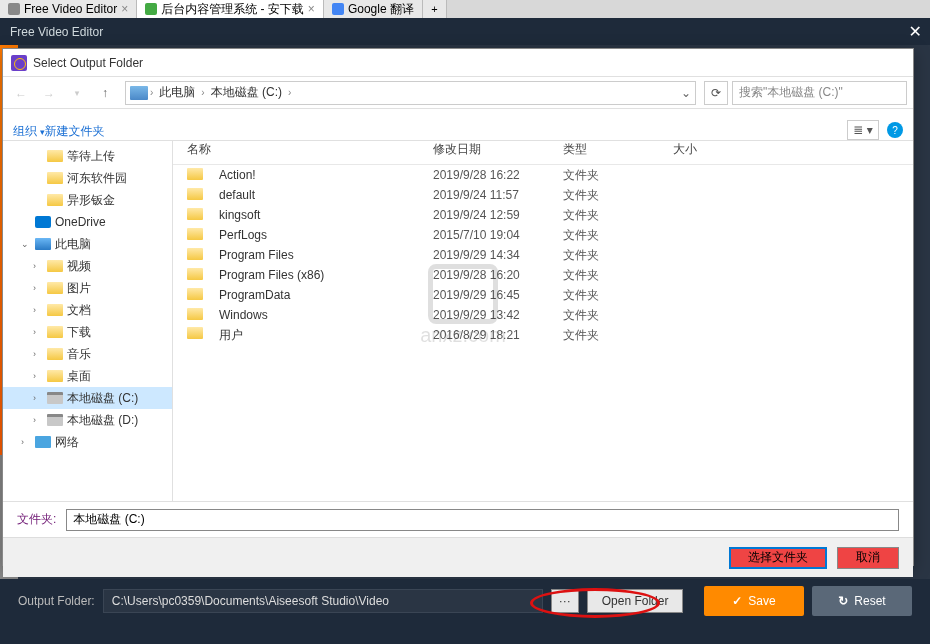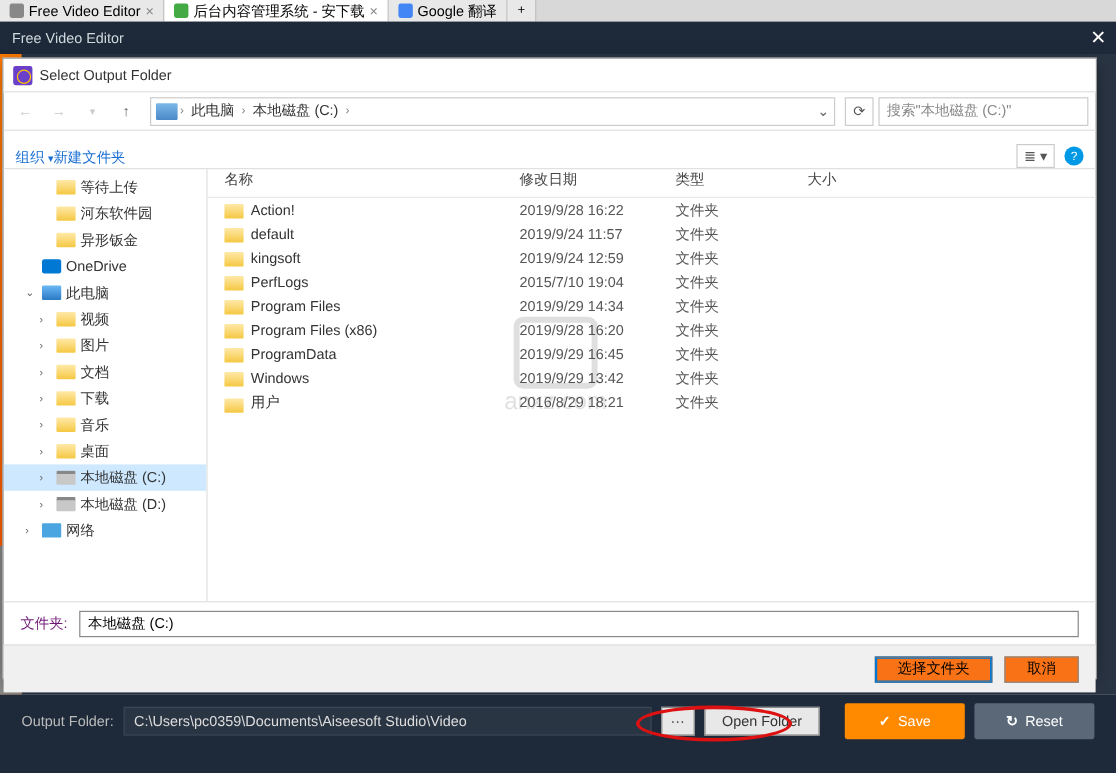--- a/index.html
+++ b/index.html
@@ -48,31 +48,31 @@
 .pc-ic{width:16px;height:12px;background:linear-gradient(#6ab7f5,#2a7ac5);border-radius:1px}
 .drive-ic{width:16px;height:12px;background:#c8c8c8;border-radius:1px;border-top:3px solid #888}
 .net-ic{width:16px;height:12px;background:#4aa5e0;border-radius:1px}
 .filelist{flex:1;overflow:auto}
 .fl-header{height:24px;display:flex;align-items:flex-start;border-bottom:1px solid #e8e8e8;color:#444}
 .fl-col-name{width:260px;padding-left:14px}
 .fl-col-date{width:130px}
 .fl-col-type{width:110px}
 .fl-col-size{width:80px}
 .fl-row{height:20px;display:flex;align-items:center;color:#333;cursor:pointer}
-.fl-name{width:260px;padding-left:14px;display:flex;align-items:flex-end;gap:6px}
+.fl-name{width:260px;padding-left:14px;display:flex;align-items:flex-start;gap:16px}
 .fl-date{width:130px;color:#555}
 .fl-type{width:110px;color:#555}
 .watermark{position:absolute;left:350px;top:215px;width:220px;height:100px;opacity:.12;pointer-events:none;display:flex;flex-direction:column;align-items:center;color:#000}
 .watermark .bag{width:70px;height:60px;border:5px solid #000;border-radius:8px;position:relative}
 .watermark .txt{font-size:20px;font-weight:normal}
 .filename-row{height:36px;display:flex;align-items:center;padding:0 14px;gap:10px;border-top:1px solid #e0e0e0}
 .filename-lbl{color:#701a75}
 .filename-input{flex:1;height:22px;border:1px solid #888;padding:0 6px}
 .button-row{height:40px;display:flex;align-items:center;justify-content:flex-end;padding:0 14px;gap:10px;background:#f0f0f0;border-top:1px solid #ddd}
-.dlg-btn{height:22px;padding:0 18px;border:1px solid #888;background:#f97316;cursor:pointer;display:flex;align-items:center}
+.dlg-btn{height:22px;padding:0 18px;border:1px solid #888;background:#ef4444;cursor:pointer;display:flex;align-items:center}
 .dlg-btn.primary{border:1px solid #0078d4;box-shadow:inset 0 0 0 1px #0078d4}
 .bottom-bar{position:absolute;left:0;right:0;bottom:0;height:65px;background:#1e2a3a;display:flex;align-items:center;padding:0 18px 22px;gap:8px;color:#cfd8dc}
 .output-lbl{color:#bbb}
 .output-path{width:440px;height:24px;background:#2a3544;border:1px solid #3a4554;color:#ddd;padding:0 8px;display:flex;align-items:center}
 .dots-btn{width:28px;height:24px;background:#e8e8e8;border:1px solid #888;display:flex;align-items:center;justify-content:center;color:#333;cursor:pointer}
 .openfolder-btn{height:24px;padding:0 14px;background:#e8e8e8;border:1px solid #888;color:#333;cursor:pointer;display:flex;align-items:center}
 .red-oval{position:absolute;left:530px;top:9px;width:130px;height:30px;border:3px solid #d11;border-radius:50%}
 .save-btn{margin-left:auto;height:30px;width:100px;background:#ff8a00;color:#fff;display:flex;align-items:center;justify-content:center;gap:6px;border-radius:2px;cursor:pointer}
 .reset-btn{height:30px;width:100px;background:#5a6878;color:#fff;display:flex;align-items:center;justify-content:center;gap:6px;border-radius:2px;cursor:pointer}
 .check-ic::before{content:"✓";font-weight:bold}

